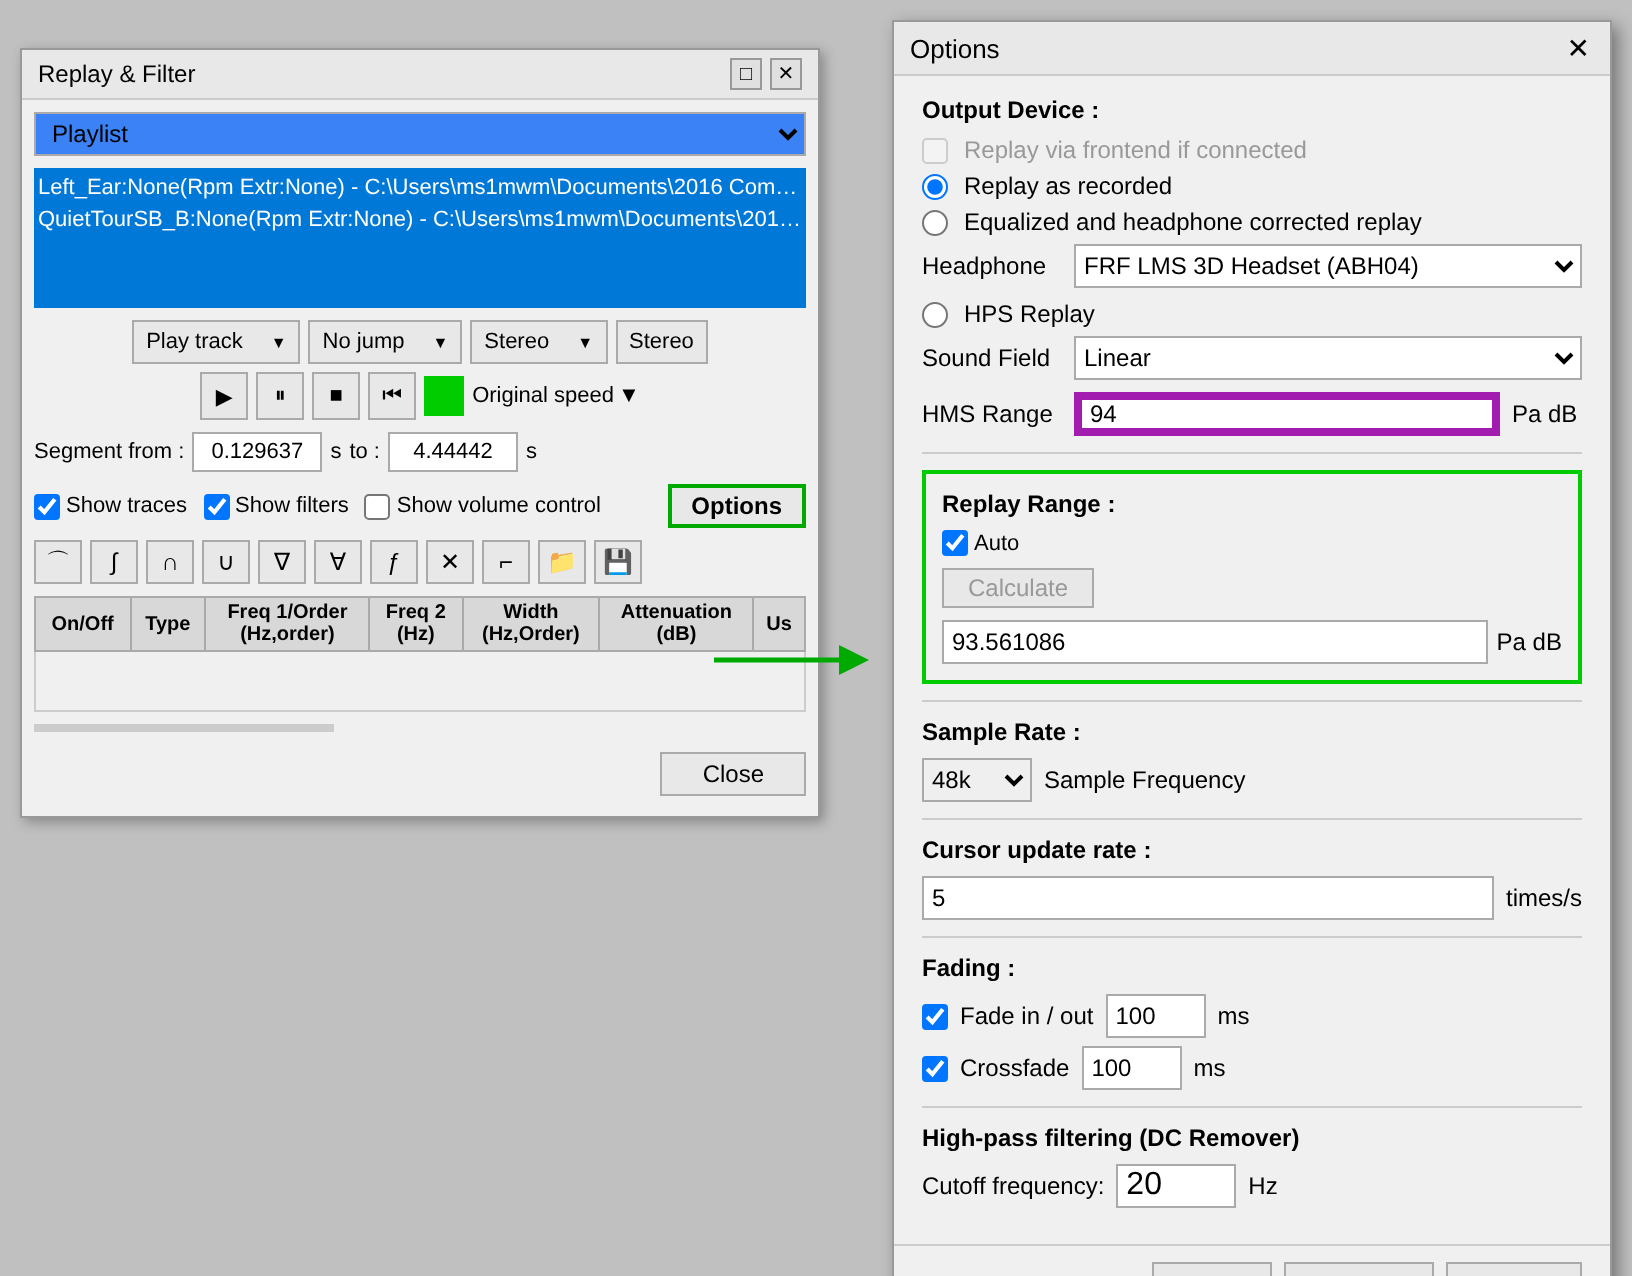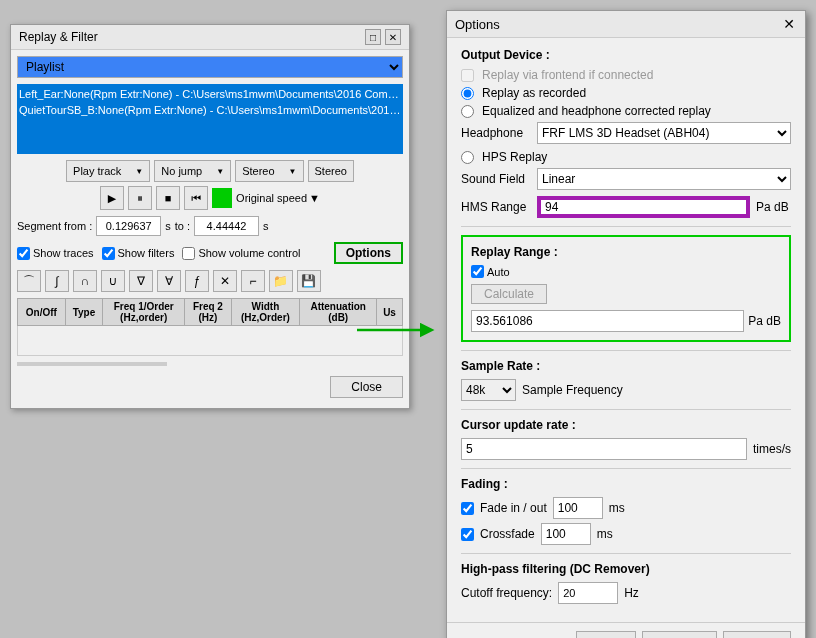--- a/index.html
+++ b/index.html
@@ -411,21 +411,21 @@
       display: flex;
       align-items: center;
       gap: 6px;
     }
     .hp-input {
       width: 60px;
       height: 22px;
       border: 1px solid #aaa;
       background: white;
       padding: 0 4px;
-      font-size: 11px;
+      font-size: 16px;
     }
 
     .dialog-buttons {
       display: flex;
       justify-content: flex-end;
       gap: 6px;
       padding: 8px 14px;
       border-top: 1px solid #ccc;
     }
     .dialog-btn {

